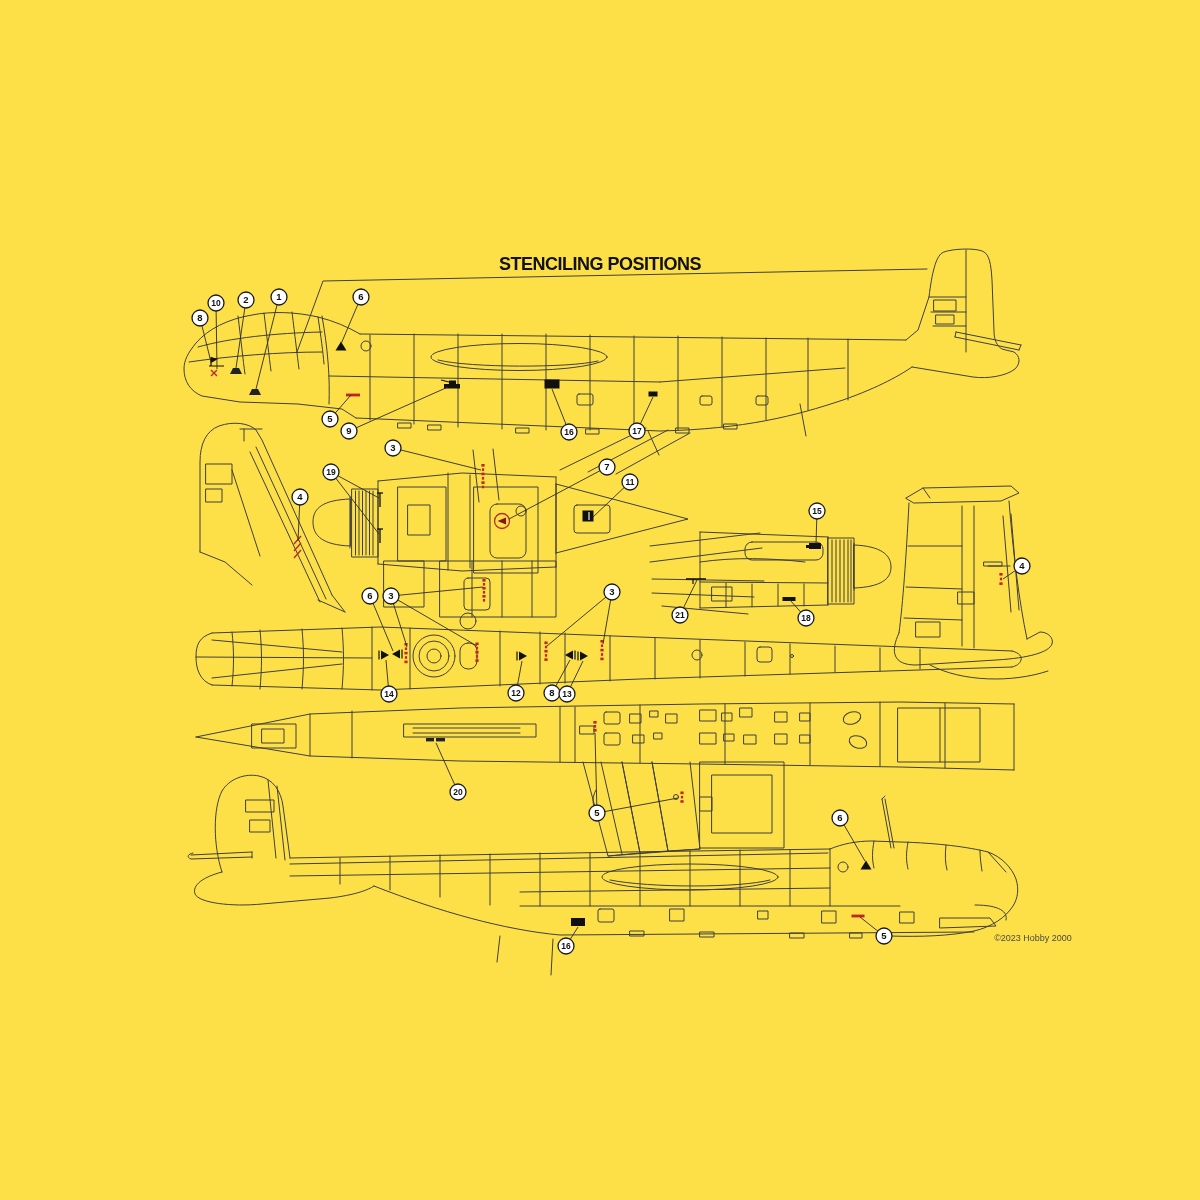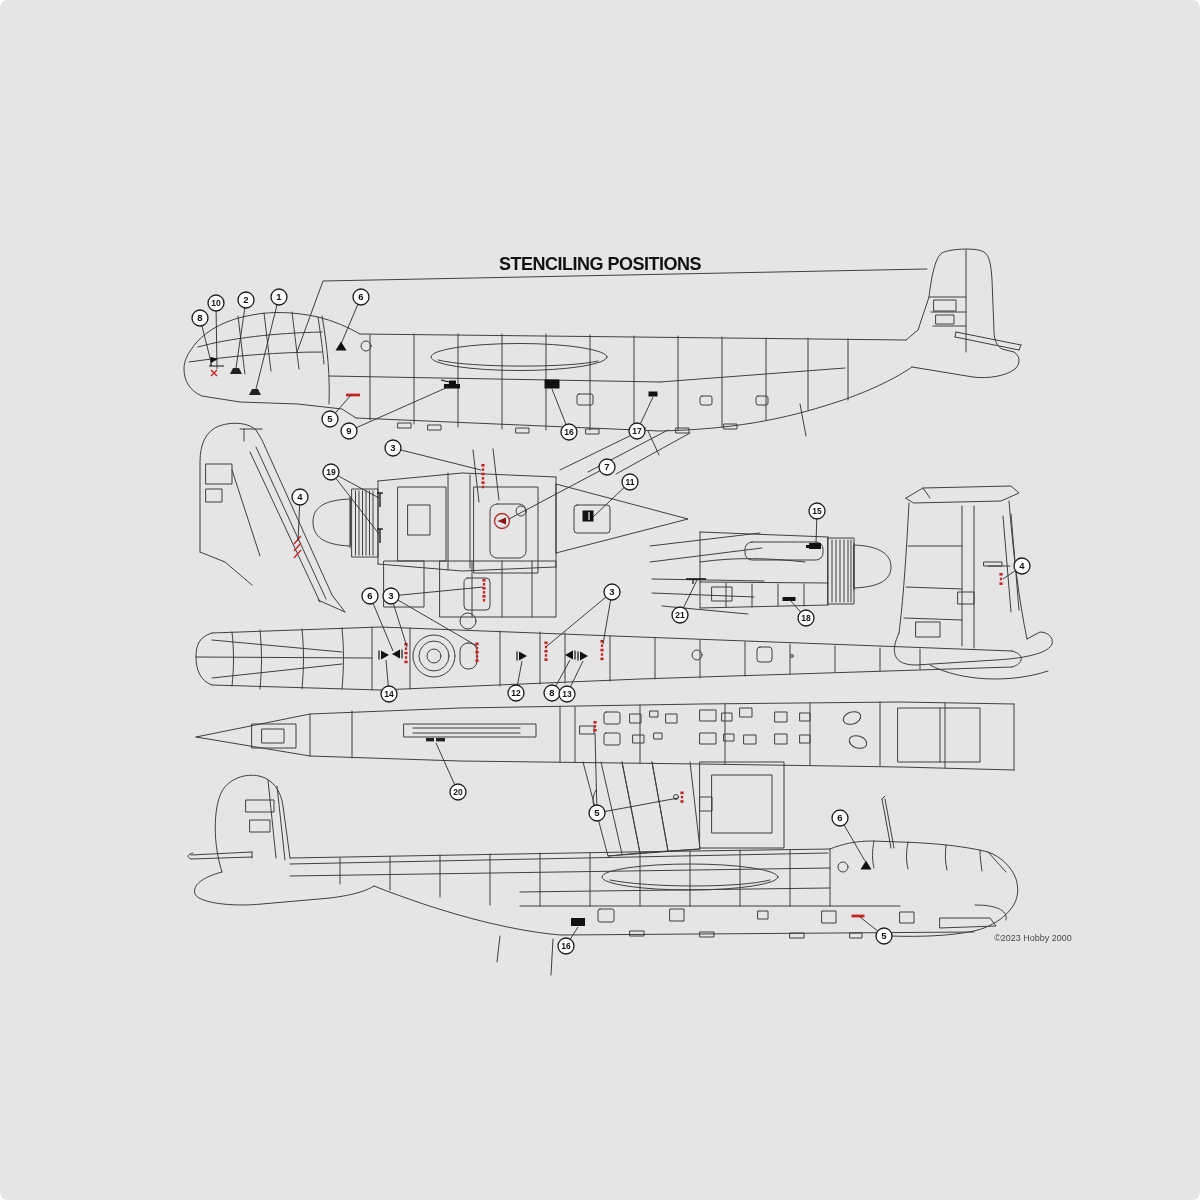--- a/index.html
+++ b/index.html
@@ -1,17 +1,17 @@
 <!DOCTYPE html>
 <html><head>
 <meta charset="utf-8">
 <style>
   html,body{margin:0;padding:0;background:#ffffff;}
-  #page{position:relative;width:1200px;height:1200px;background:#e5e5e5;overflow:hidden;
-        font-family:"Liberation Sans",sans-serif;border-radius:8px;}
+  #page{position:relative;width:1200px;height:1200px;background:#fde047;overflow:hidden;
+        font-family:"Liberation Sans",sans-serif;}
   svg{position:absolute;left:0;top:0;}
   #diagram-title{font-family:"Liberation Sans",sans-serif;font-weight:bold;font-size:18px;
         letter-spacing:-0.5px;fill:#111;}
   #copyright-text{font-family:"Liberation Sans",sans-serif;font-size:9px;fill:#4a4a4a;}
   .balloon-num{font-family:"Liberation Sans",sans-serif;font-weight:bold;fill:#111;}
 </style>
 </head>
 <body>
 
 <div id="page">

